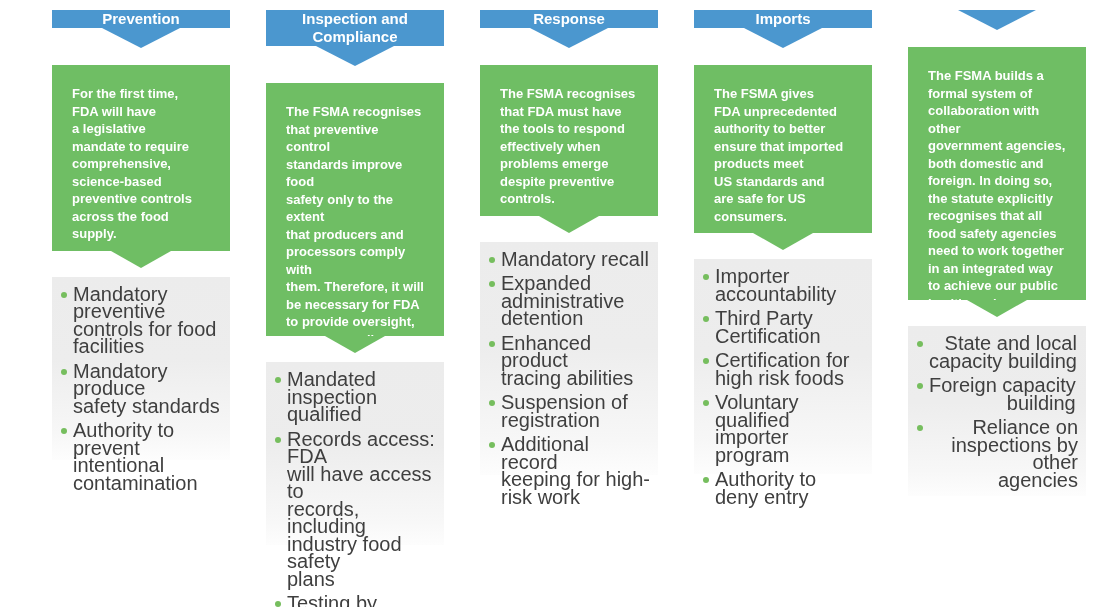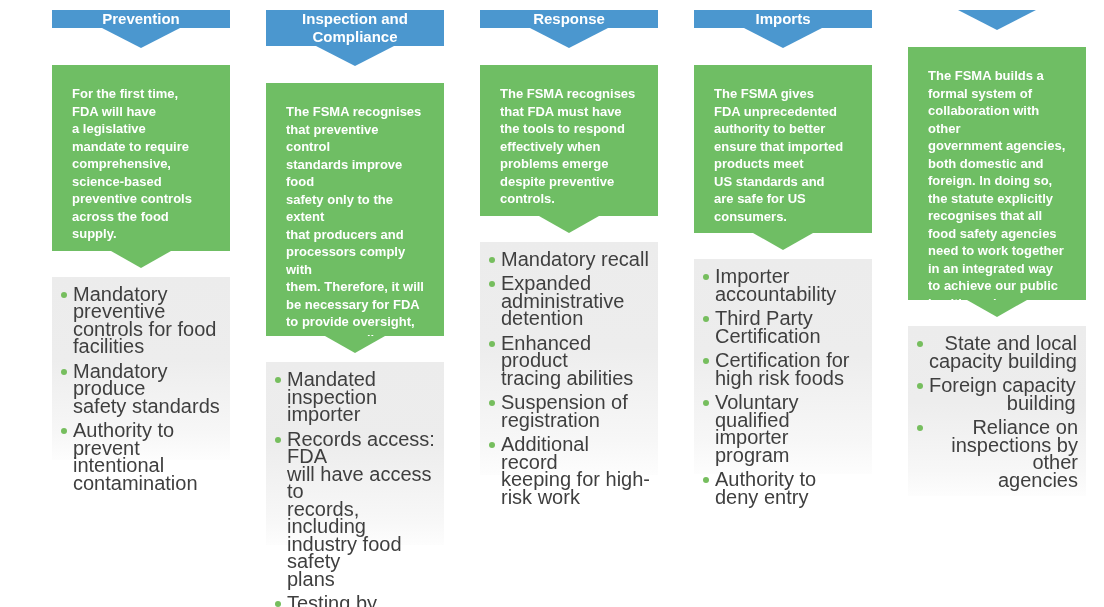--- a/index.html
+++ b/index.html
@@ -151,21 +151,21 @@
 with requirements and
 respond effectively
 when problems emerge.</p>
     </div>
     <div class="arrow arrow-green"></div>
     <div class="bullets-box">
       <ul class="bullet-list">
           <li>
             <span class="dot"></span>
             <span class="li-text">Mandated inspection
-importer</span>
+qualified</span>
           </li>
           <li>
             <span class="dot"></span>
             <span class="li-text">Records access: FDA
 will have access to
 records, including
 industry food safety
 plans</span>
           </li>
           <li>

